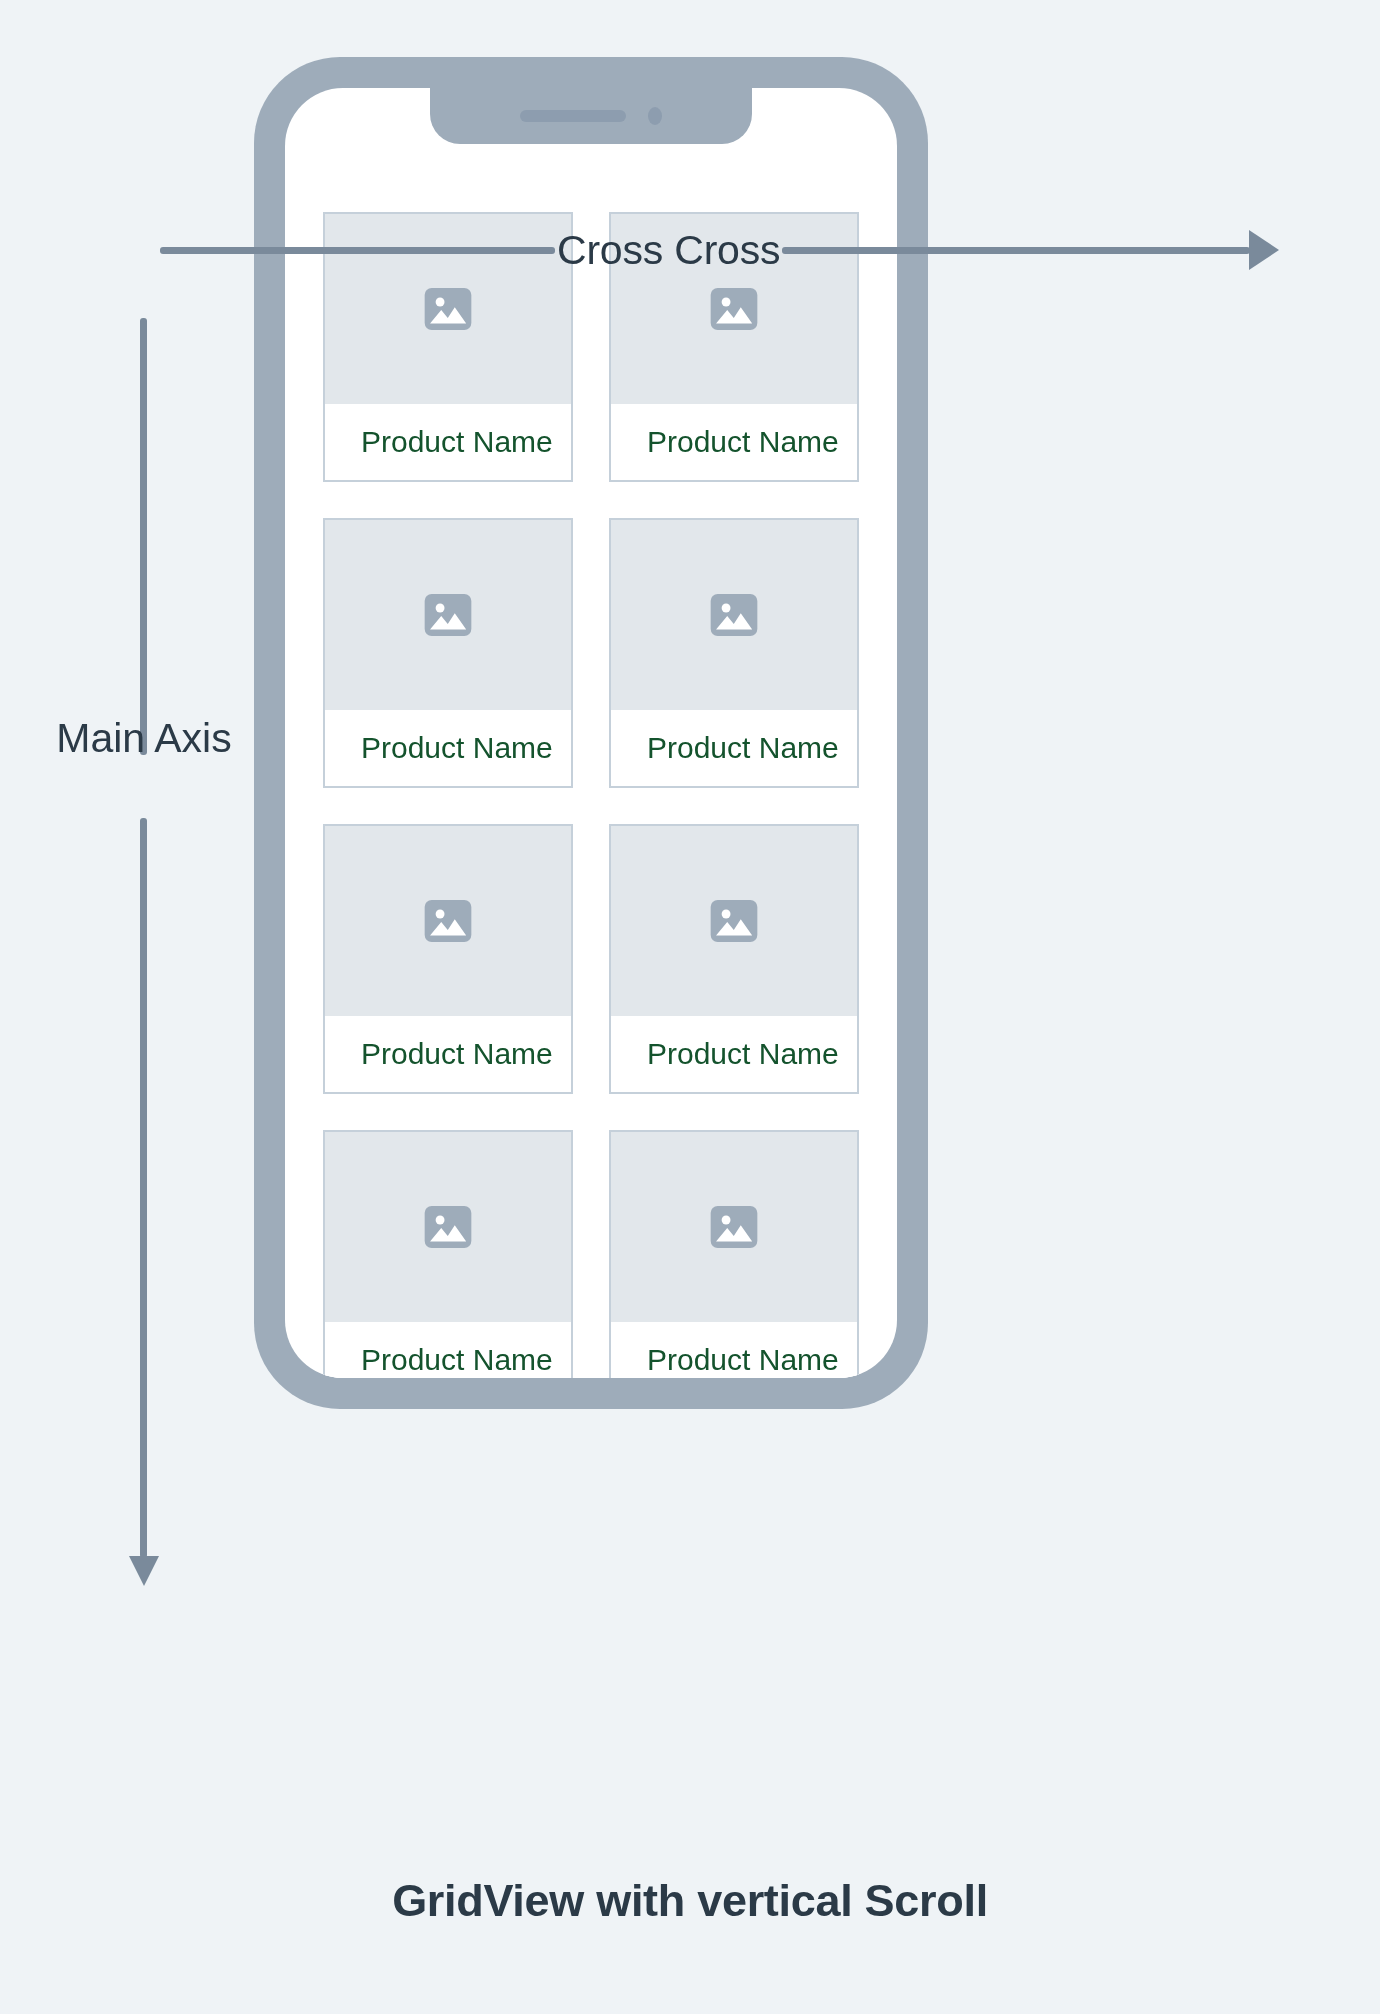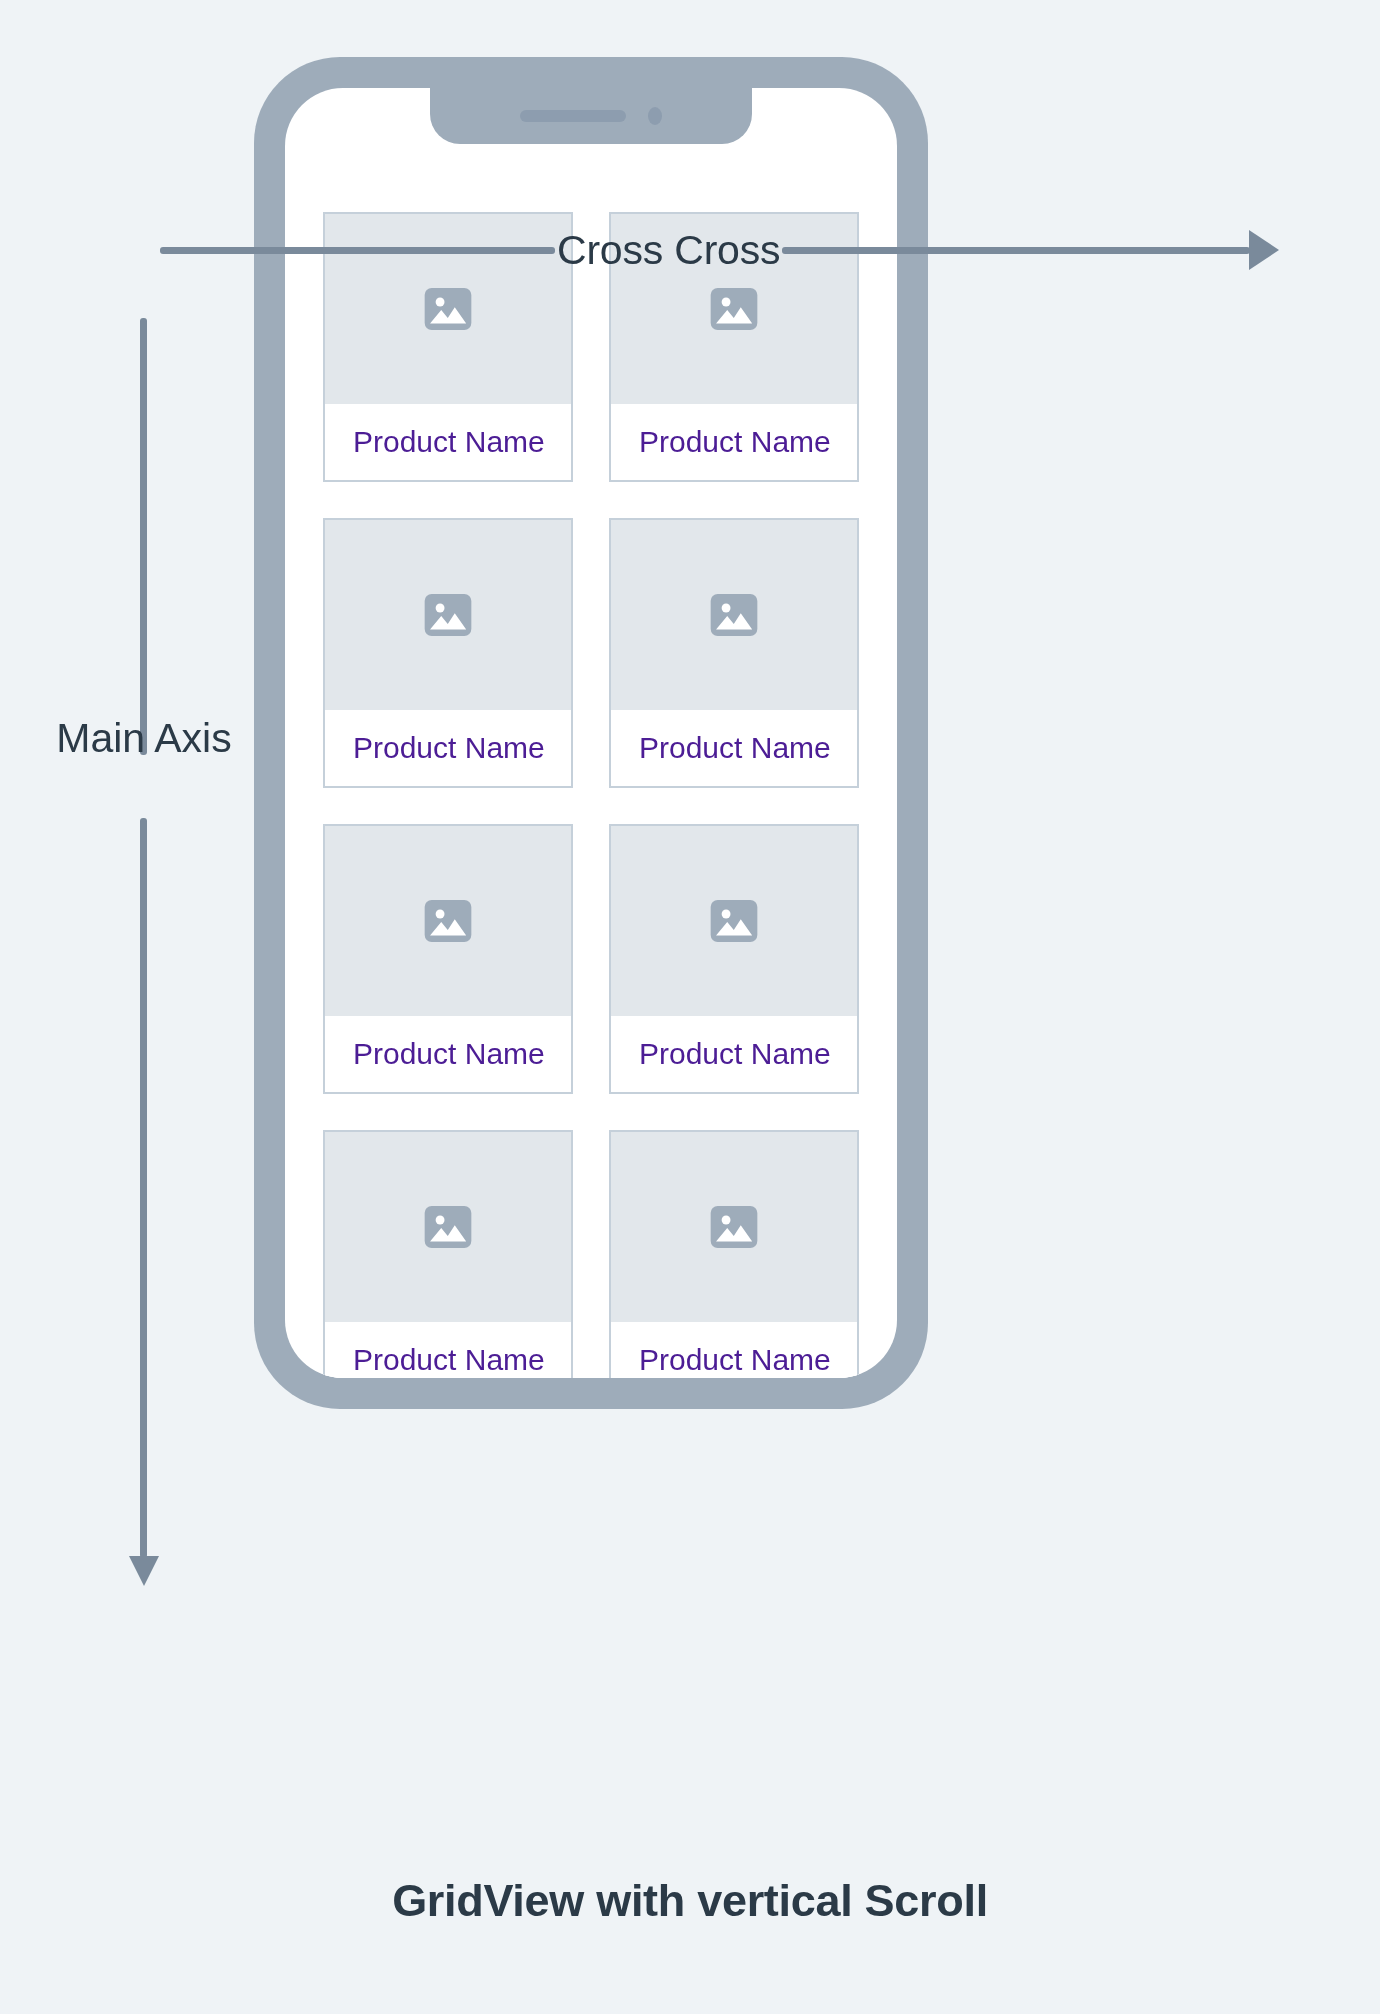--- a/index.html
+++ b/index.html
@@ -169,23 +169,23 @@
     flex: 1 1 auto;
     background: #e2e7eb;
     display: flex;
     align-items: center;
     justify-content: center;
   }
   .card-label {
     flex: 0 0 76px;
     display: flex;
     align-items: center;
-    padding-left: 28px;
+    padding-left: 36px;
     font-size: 30px;
-    color: #4c1d95;
+    color: #14532d;
     background: #ffffff;
     white-space: nowrap;
   }
   .ph-icon { display: block; }
 
   
   #caption {
     position: absolute;
     left: 0;
     right: 0;

